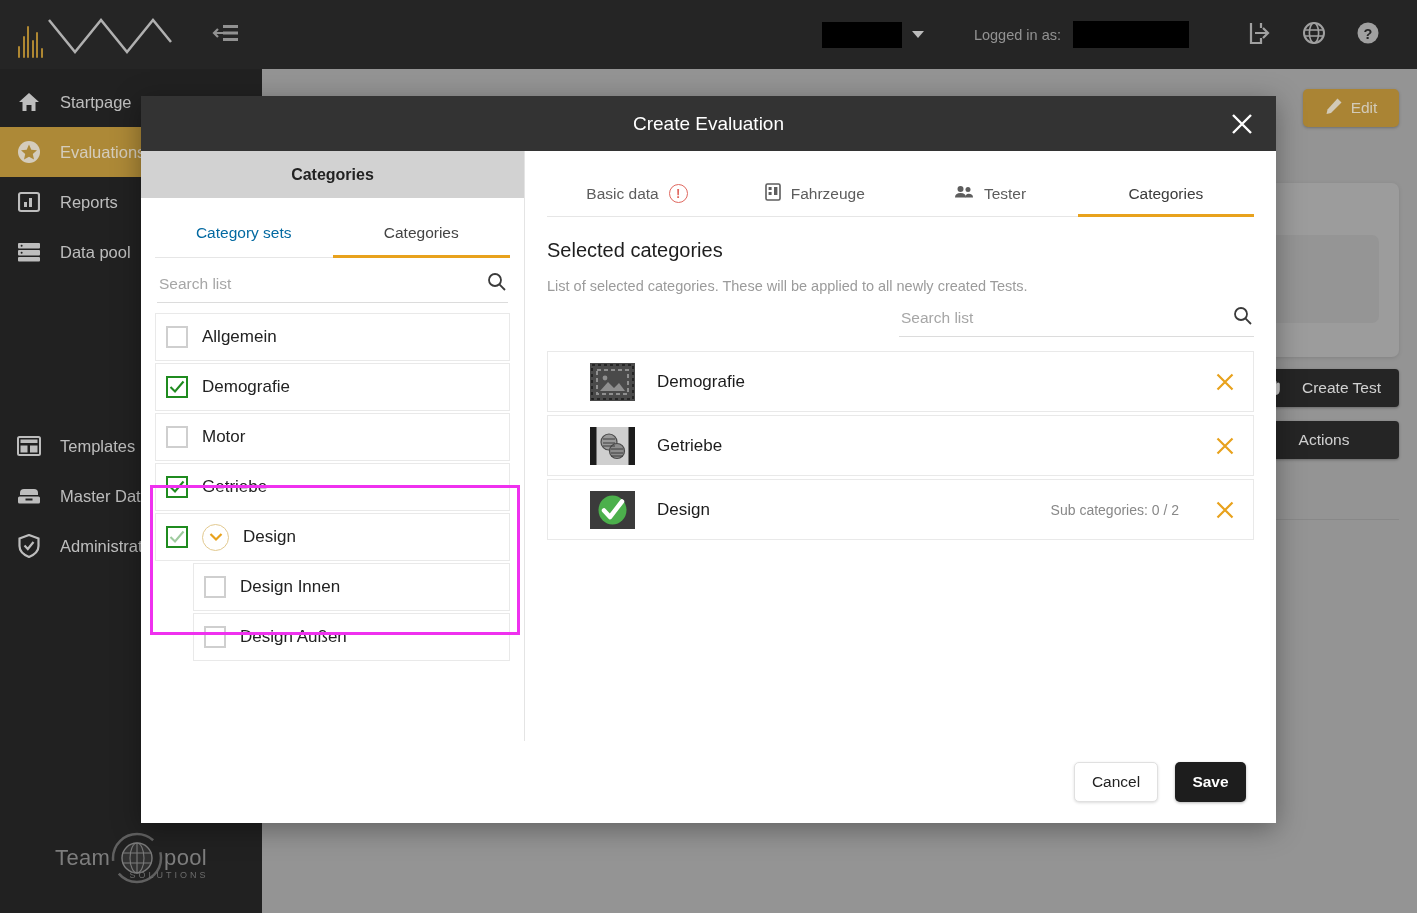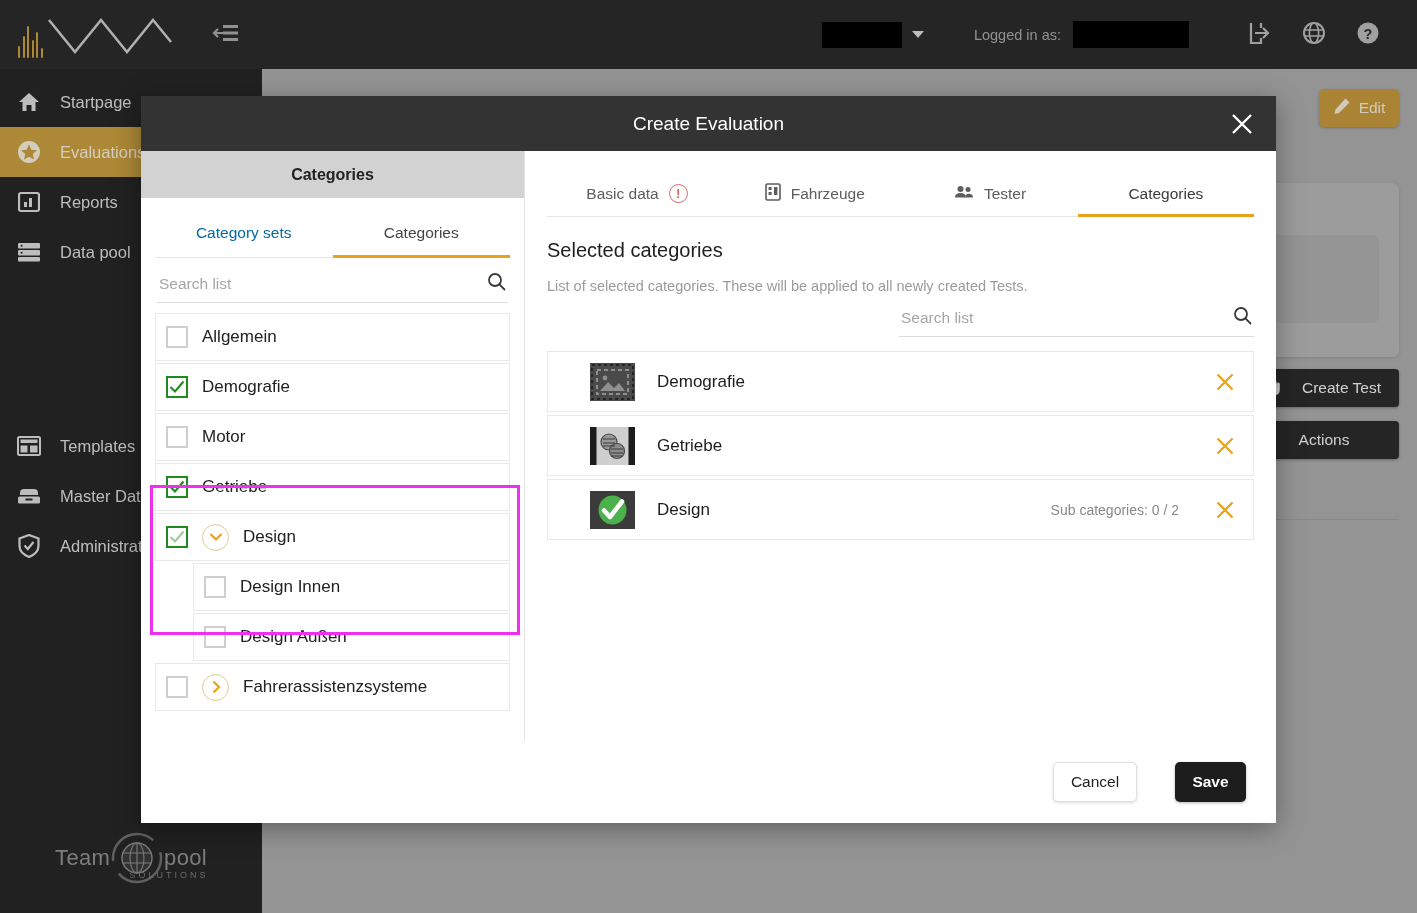--- a/index.html
+++ b/index.html
@@ -72,21 +72,21 @@
     color: #7b7b7b; font-size: 9px; letter-spacing: 3px;
     position: absolute; transform: translate(38px, 17px);
   }
 
   
   .page {
     position: absolute; left: 262px; top: 69px; width: 1155px; height: 844px;
     background: #a9a9a9;
   }
   .page-edit-btn {
-    position: absolute; right: 18px; top: 20px; width: 80px; height: 38px;
+    position: absolute; right: 18px; top: 20px; width: 96px; height: 38px;
     background: #c2973c; color: #efe6d2; border-radius: 5px; font-size: 15.5px;
     display: flex; align-items: center; justify-content: center; gap: 8px;
     box-shadow: 0 1px 3px rgba(0,0,0,.25); cursor: pointer;
   }
   .page-card {
     position: absolute; right: 18px; top: 114px; width: 240px; height: 174px;
     background: #b2b2b2; border-radius: 7px; box-shadow: 0 1px 4px rgba(0,0,0,.12);
   }
   .page-card-inner {
     position: absolute; left: 22px; top: 52px; right: 20px; bottom: 34px;
@@ -213,21 +213,21 @@
     height: 61px; background: #fff; border: 1px solid #e9e9e9;
     display: flex; align-items: center; padding: 0 18px 0 42px; margin-bottom: 3px;
   }
   .thumb { width: 45px; height: 38px; flex: 0 0 45px; margin-right: 22px; }
   .sel-name { font-size: 17px; color: #1c1c1c; }
   .sel-sub { margin-left: auto; font-size: 14px; color: #888; margin-right: 36px; }
   .sel-x { color: #e8a21d; font-size: 22px; cursor: pointer; line-height: 0; }
 
   .modal-footer {
     height: 82px; flex: 0 0 82px; display: flex; align-items: center;
-    justify-content: flex-end; gap: 38px; padding-right: 30px; background: #fff;
+    justify-content: flex-end; gap: 17px; padding-right: 30px; background: #fff;
   }
   .btn-cancel {
     width: 84px; height: 40px; background: #fff; border: 1px solid #e0e0e0;
     border-radius: 5px; font-size: 15.5px; color: #222; cursor: pointer;
     display: flex; align-items: center; justify-content: center;
     box-shadow: 0 1px 3px rgba(0,0,0,.14); font-family: inherit;
   }
   .btn-save {
     width: 71px; height: 40px; background: #1d1d1d; border: 0; border-radius: 5px;
     font-size: 15.5px; color: #fff; font-weight: bold; cursor: pointer;
@@ -507,29 +507,20 @@
           <div class="cat-row sub">
             <span class="cb"></span>
             <span class="cat-label">Design Innen</span>
           </div>
 
           <div class="cat-row sub">
             <span class="cb"></span>
             <span class="cat-label">Design Außen</span>
           </div>
 
-          <div class="cat-row">
-            <span class="cb"></span>
-            <span class="expander">
-              <svg width="10" height="14" viewBox="0 0 10 14">
-                  <path d="M2.5 1.5 L8 7 L2.5 12.5" fill="none" stroke="#e8a21d" stroke-width="2.2"></path>
-                </svg>
-            </span>
-            <span class="cat-label">Fahrerassistenzsysteme</span>
-          </div>
 
         </div>
       </div>
 
       <div class="right-col">
 
         <div class="rc-tabs">
           <div class="rc-tab t1">
             <span>Basic data</span>
             <span class="warn-circle">!</span>

